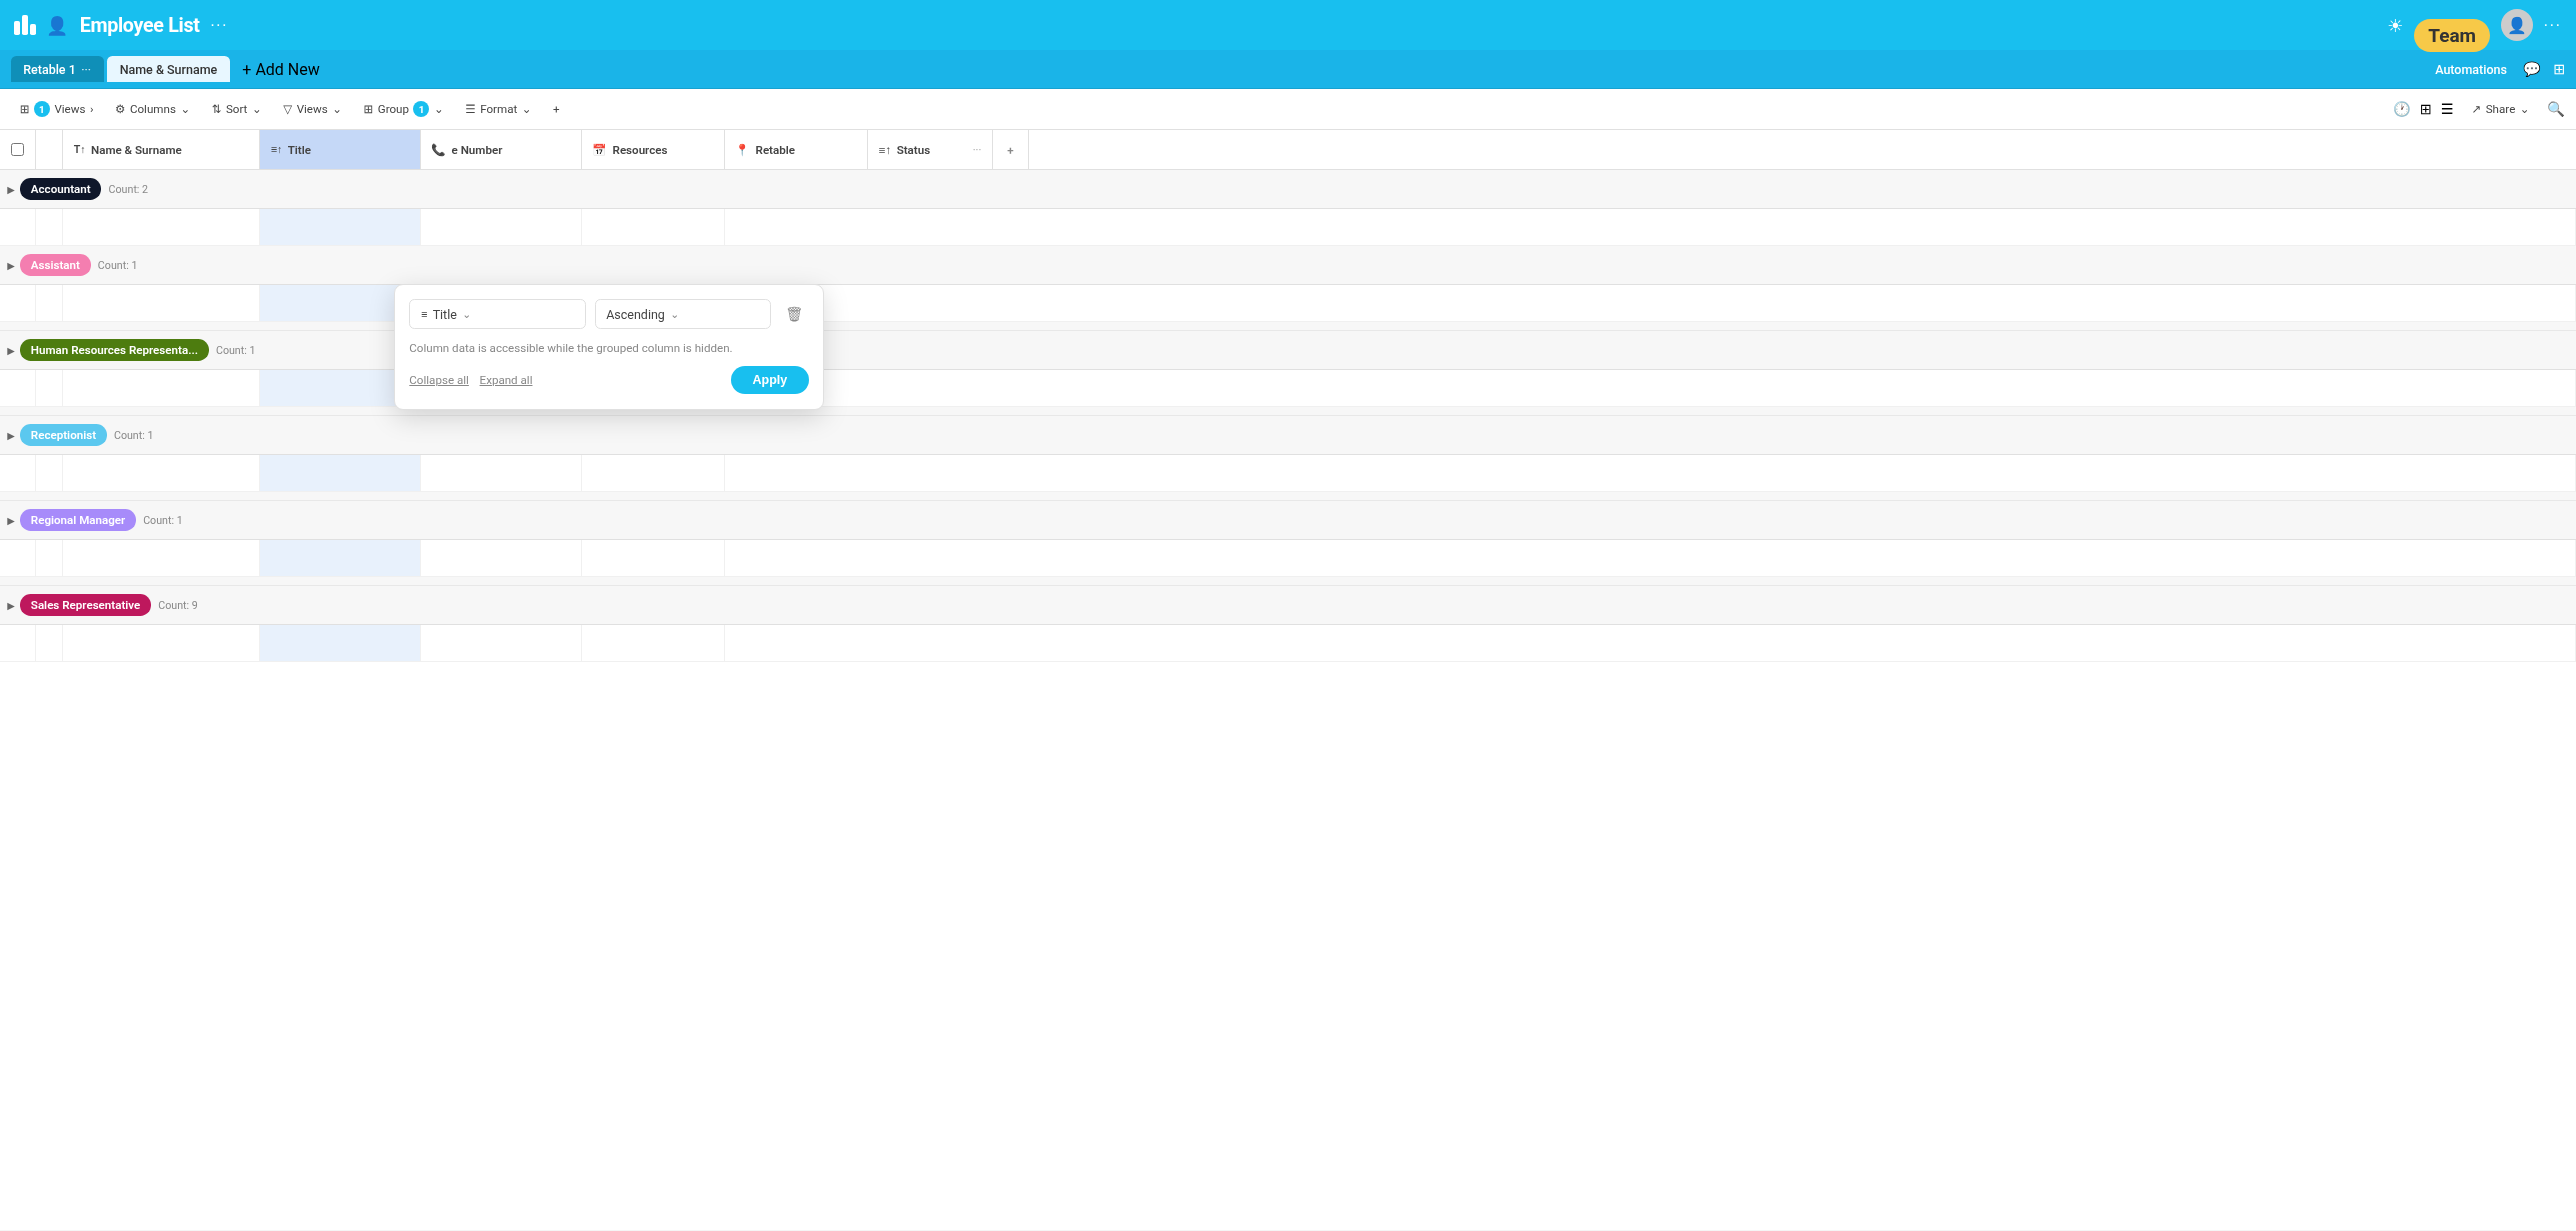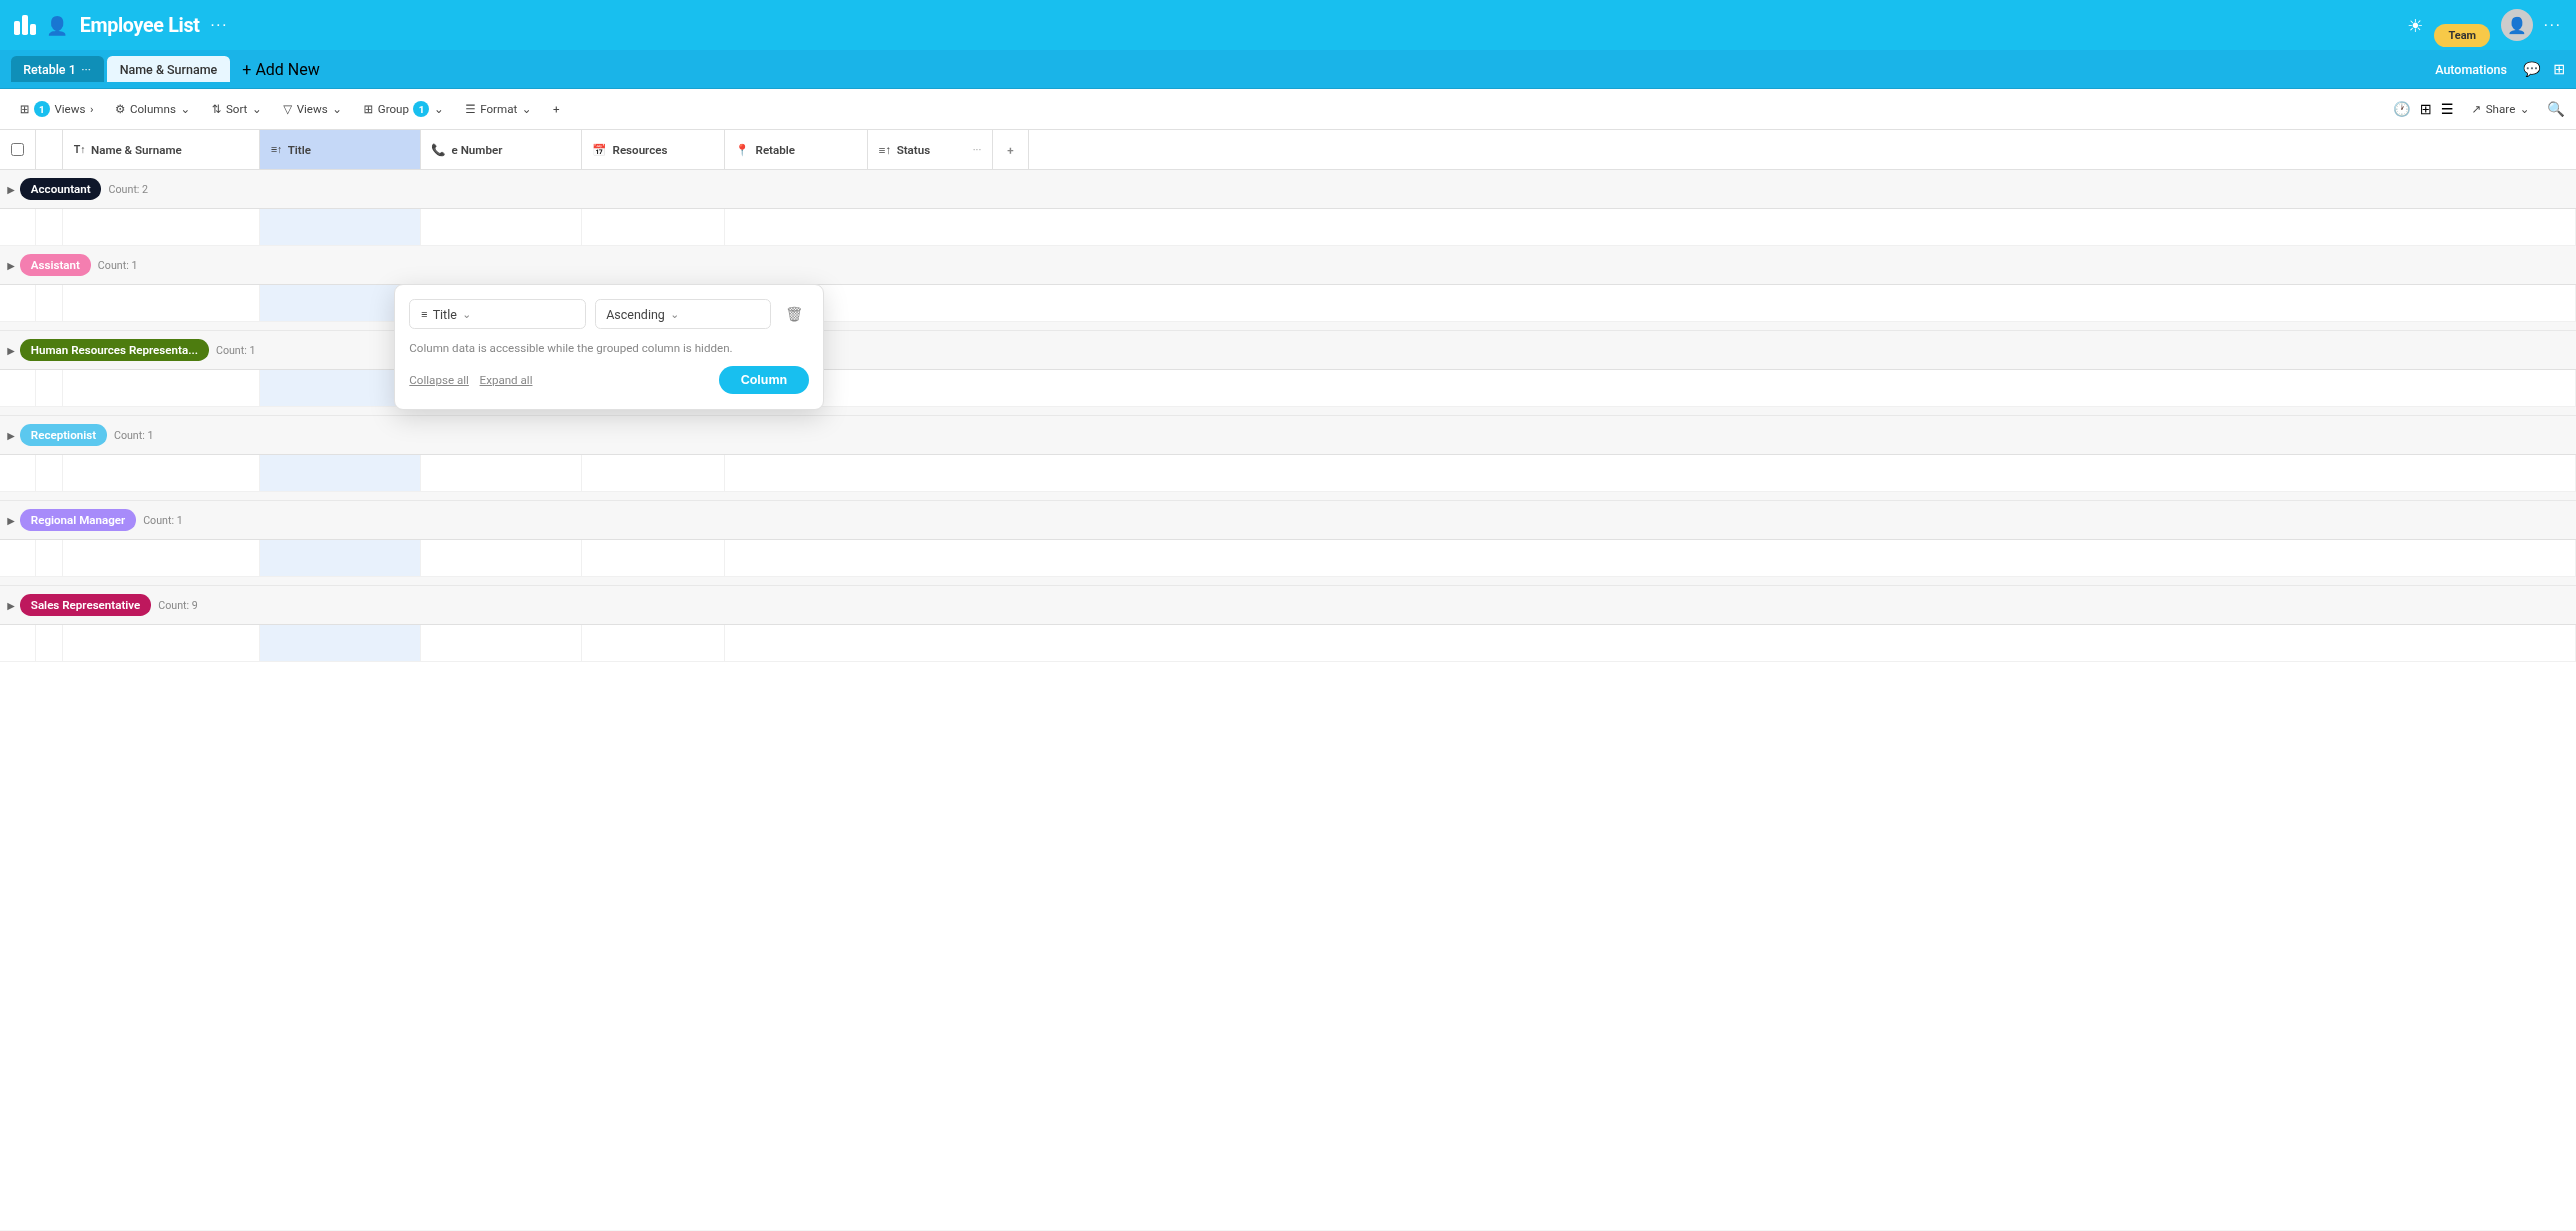--- a/index.html
+++ b/index.html
@@ -52,21 +52,21 @@
     .sun-icon {
       color: white;
       font-size: 18px;
     }
     .team-badge {
       background: #f7c948;
       color: #333;
       font-weight: 700;
       padding: 5.4px 14.3px;
       border-radius: 18px;
-      font-size: 11px;
+      font-size: 19px;
       margin-top: 21px;
     }
     .avatar {
       width: 32px;
       height: 32px;
       border-radius: 50%;
       background: #ccc;
       overflow: hidden;
       display: flex;
       align-items: center;
@@ -612,17 +612,17 @@
     </div>
     <div class="popup-info">
       <span>Column data is accessible while the grouped
 column is hidden.</span>
     </div>
     <div class="popup-actions">
       <div class="popup-links">
         <span class="popup-link">Collapse all</span>
         <span class="popup-link">Expand all</span>
       </div>
-      <button class="apply-btn">Column</button>
+      <button class="apply-btn">Apply</button>
     </div>
   </div>
 </div>
 
 
 </body></html>

